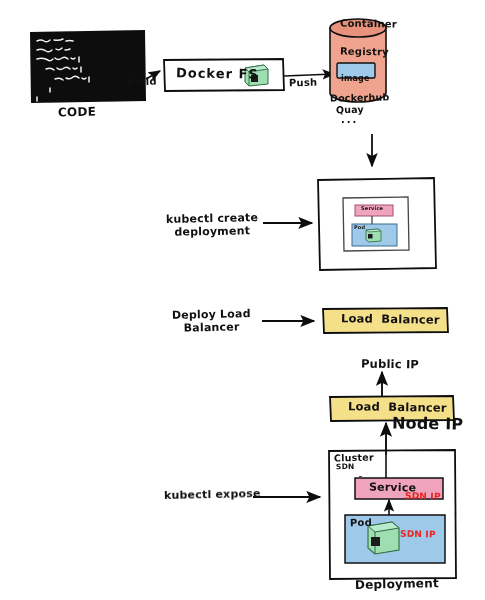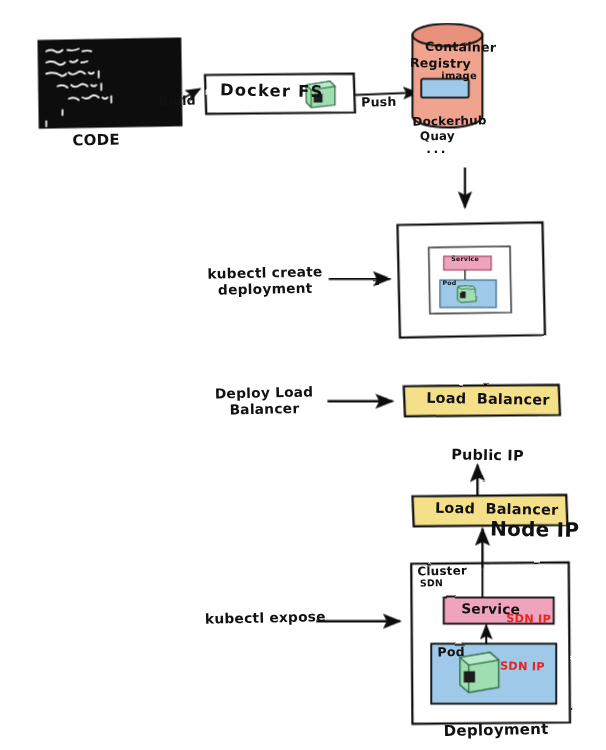--- a/index.html
+++ b/index.html
@@ -150,23 +150,23 @@
 </svg>
 
 <div class="lbl hand" style="left:58px;top:106px;font-size:12px;font-weight:bold;">CODE</div>
 
 <div class="lbl hand" style="left:127px;top:76px;font-size:10px;font-weight:bold;">Build</div>
 
 <div class="lbl hand2" style="left:176px;top:67px;font-size:13px;font-weight:bold;letter-spacing:1px;">Docker FS</div>
 
 <div class="lbl hand" style="left:289px;top:77px;font-size:10px;font-weight:bold;">Push</div>
 
-<div class="lbl hand2" style="left:340px;top:33px;font-size:10px;font-weight:bold;">Container</div>
-<div class="lbl hand2" style="left:328px;top:46px;font-size:10px;font-weight:bold;">Registry</div>
-<div class="lbl" style="left:341px;top:56px;font-size:8px;font-weight:bold;margin-left:12px;">image</div>
+<div class="lbl hand2" style="left:340px;top:18px;font-size:10px;font-weight:bold;">Container</div>
+<div class="lbl hand2" style="left:340px;top:46px;font-size:10px;font-weight:bold;">Registry</div>
+<div class="lbl" style="left:341px;top:74px;font-size:8px;font-weight:bold;">image</div>
 
 <div class="lbl hand" style="left:330px;top:93px;font-size:9.5px;font-weight:bold;">Dockerhub</div>
 <div class="lbl hand" style="left:336px;top:105px;font-size:9.5px;font-weight:bold;">Quay</div>
 <div class="lbl" style="left:341px;top:114px;font-size:10px;font-weight:bold;letter-spacing:2px;">...</div>
 
 <div class="lbl hand" style="left:166px;top:213px;font-size:11px;font-weight:bold;text-align:center;">kubectl create
 deployment</div>
 
 <div class="lbl" style="left:361px;top:206px;font-size:5px;font-weight:bold;">Service</div>
 <div class="lbl" style="left:354px;top:225px;font-size:5px;font-weight:bold;">Pod</div>

